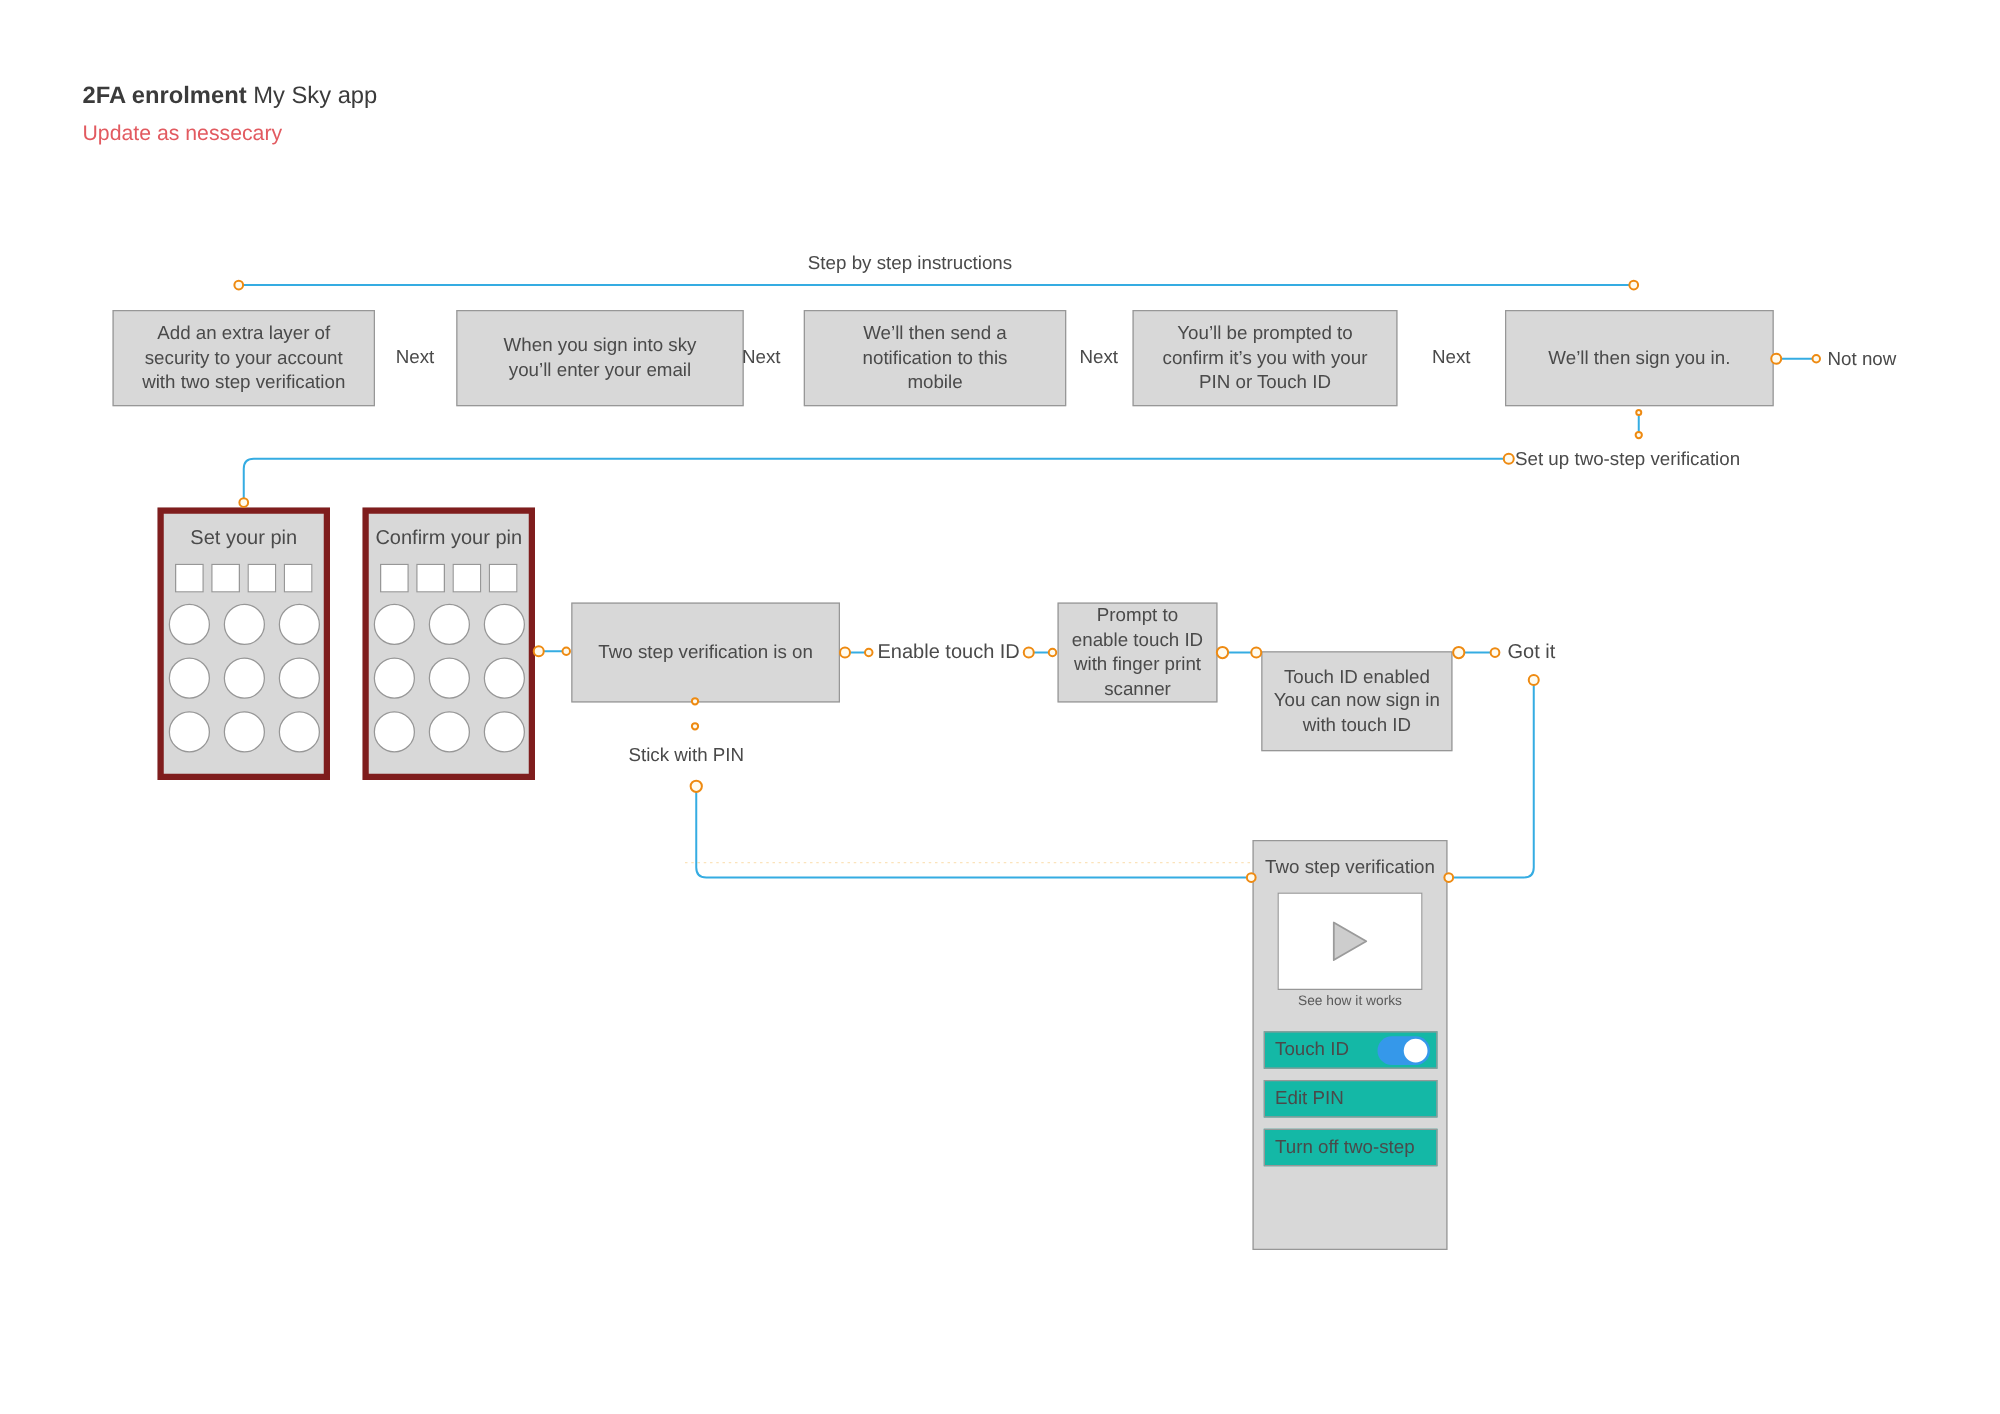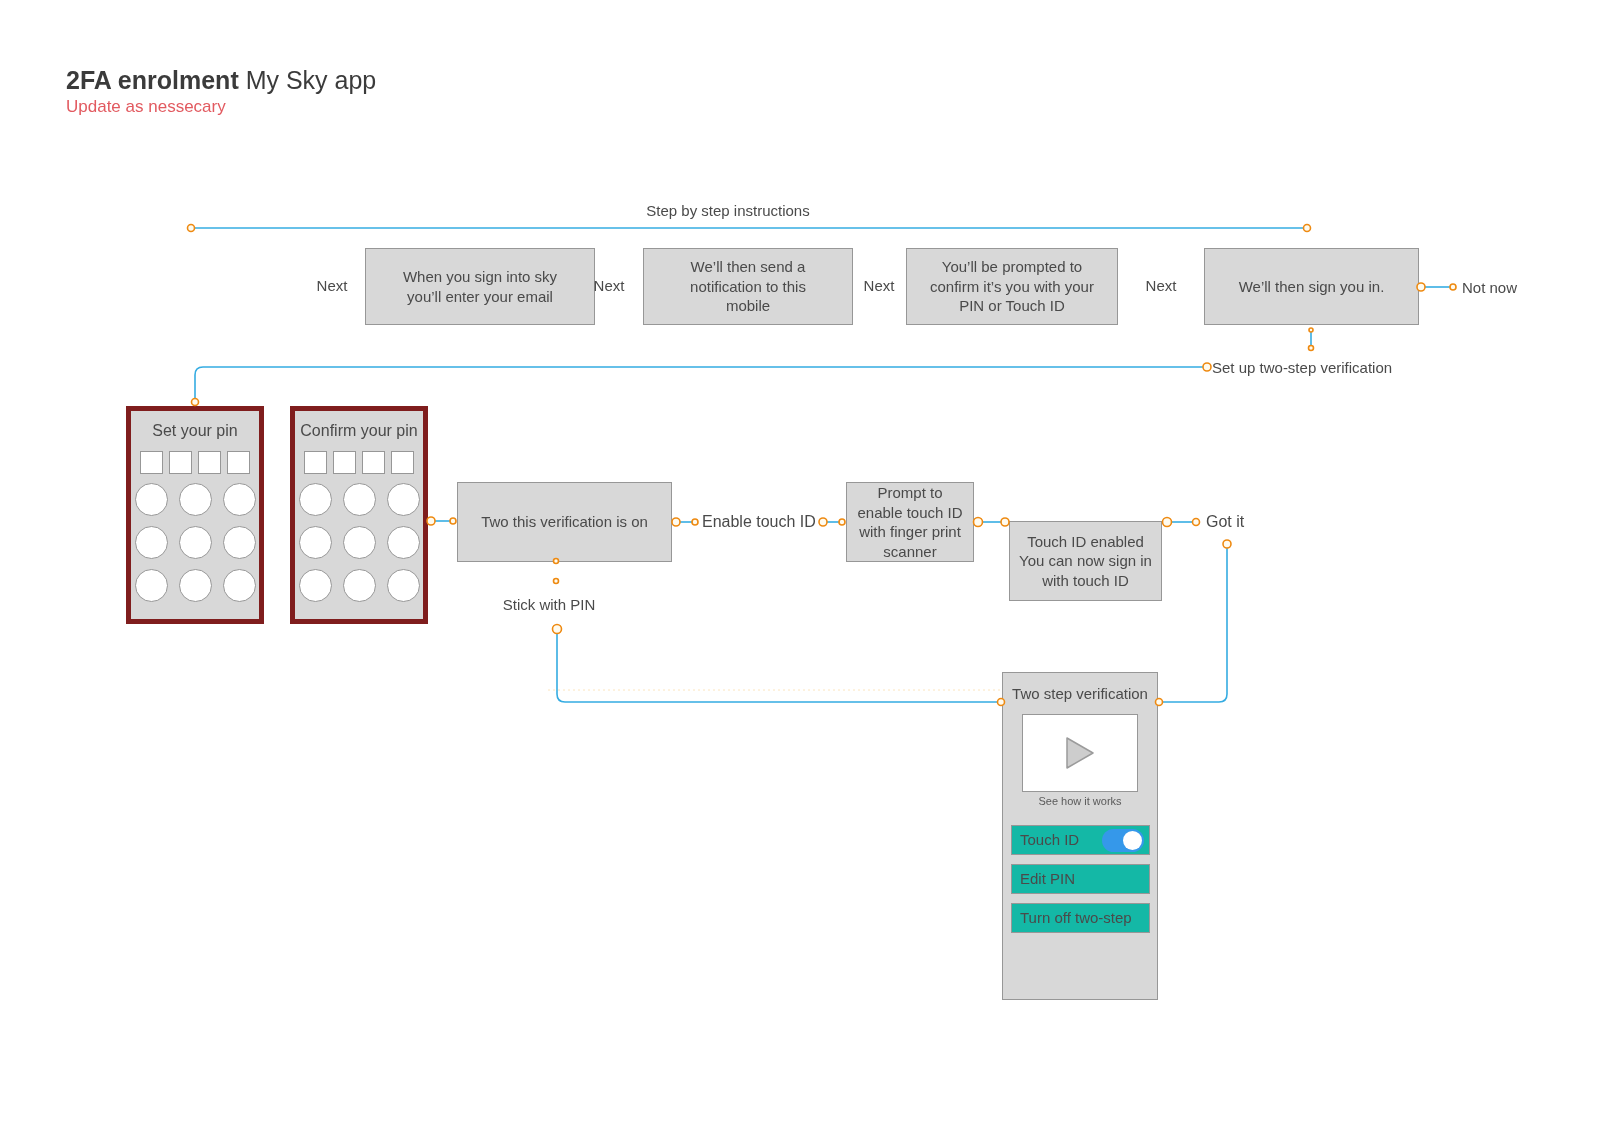--- a/index.html
+++ b/index.html
@@ -1,20 +1,20 @@
 <!DOCTYPE html>
 <html><head>
 <meta charset="utf-8">
 <style>
   html,body{margin:0;padding:0;background:#ffffff;}
   body{font-family:"Liberation Sans", sans-serif;color:#4A4A4A;}
   .canvas{position:relative;width:1600px;height:1131px;background:#fff;overflow:hidden;}
 
   
-  .title{position:absolute;left:66px;top:66px;font-size:25px;color:#3b3b3b;}
+  .title{position:absolute;left:66px;top:66px;font-size:19px;color:#3b3b3b;}
   .title .b{font-weight:700;}
   .subtitle{position:absolute;left:66px;top:97px;font-size:17px;color:#E25A60;}
 
   
   .box{position:absolute;background:#D8D8D8;border:1px solid #979797;box-sizing:border-box;
        display:flex;align-items:center;justify-content:center;text-align:center;
        font-size:15px;line-height:1.3;color:#4A4A4A;}
   .flow-label{position:absolute;font-size:15px;color:#4A4A4A;white-space:nowrap;}
   .center-x{transform:translateX(-50%);}
 
@@ -50,20 +50,21 @@
 </head>
 <body>
 
 <div class="canvas">
 
   <div class="title"><span class="b">2FA enrolment</span>&nbsp;<span>My Sky app</span></div>
   <div class="subtitle">Update as nessecary</div>
 
   <div class="flow-label center-x" style="left:728px;top:202px;">Step by step instructions</div>
 
+  <div class="box r1" style="left:90px;width:210px;padding:0 18px;">Add an extra layer of security to your account with two step verification</div>
   <div class="flow-label center-x" style="left:332px;top:277px;">Next</div>
   <div class="box r1" style="left:365px;width:230px;padding:0 20px;">When you sign into sky you’ll enter your email</div>
   <div class="flow-label center-x" style="left:609px;top:277px;">Next</div>
   <div class="box r1" style="left:643px;width:210px;padding:16px 30px;">We’ll then send a notification to this mobile</div>
   <div class="flow-label center-x" style="left:879px;top:277px;">Next</div>
   <div class="box r1" style="left:906px;width:212px;padding:0 12px;">You’ll be prompted to confirm it’s you with your PIN or Touch ID</div>
   <div class="flow-label center-x" style="left:1161px;top:277px;">Next</div>
   <div class="box r1" style="left:1204px;width:215px;padding:0 8px;">We’ll then sign you in.</div>
 
   <div class="flow-label" style="left:1462px;top:279px;">Not now</div>
@@ -104,21 +105,21 @@
         <div class="ci"></div>
       <div class="ci"></div>
         <div class="ci"></div>
         <div class="ci"></div>
       <div class="ci"></div>
         <div class="ci"></div>
         <div class="ci"></div>
     </div>
   </div>
 
-  <div class="box r2" style="left:457px;width:215px;padding:0 16px;">Two this verification is on</div>
+  <div class="box r2" style="left:457px;width:215px;padding:0 16px;">Two step verification is on</div>
   <div class="flow-label" style="left:702px;top:513px;font-size:16px;">Enable touch ID</div>
   <div class="box r2" style="left:846px;width:128px;padding:0 8px;">Prompt to enable touch ID with finger print scanner</div>
   <div class="box r2" style="left:1009px;width:153px;padding:0 9px;margin-top:39px;">Touch ID enabled You can now sign in with touch ID</div>
   <div class="flow-label" style="left:1206px;top:513px;font-size:16px;text-align:right;">Got it</div>
   <div class="flow-label center-x" style="left:549px;top:596px;">Stick with PIN</div>
 
   <div class="phone">
     <div class="phone-title">Two step verification</div>
     <div class="video">
       <svg width="28" height="32" viewBox="0 0 28 32">

